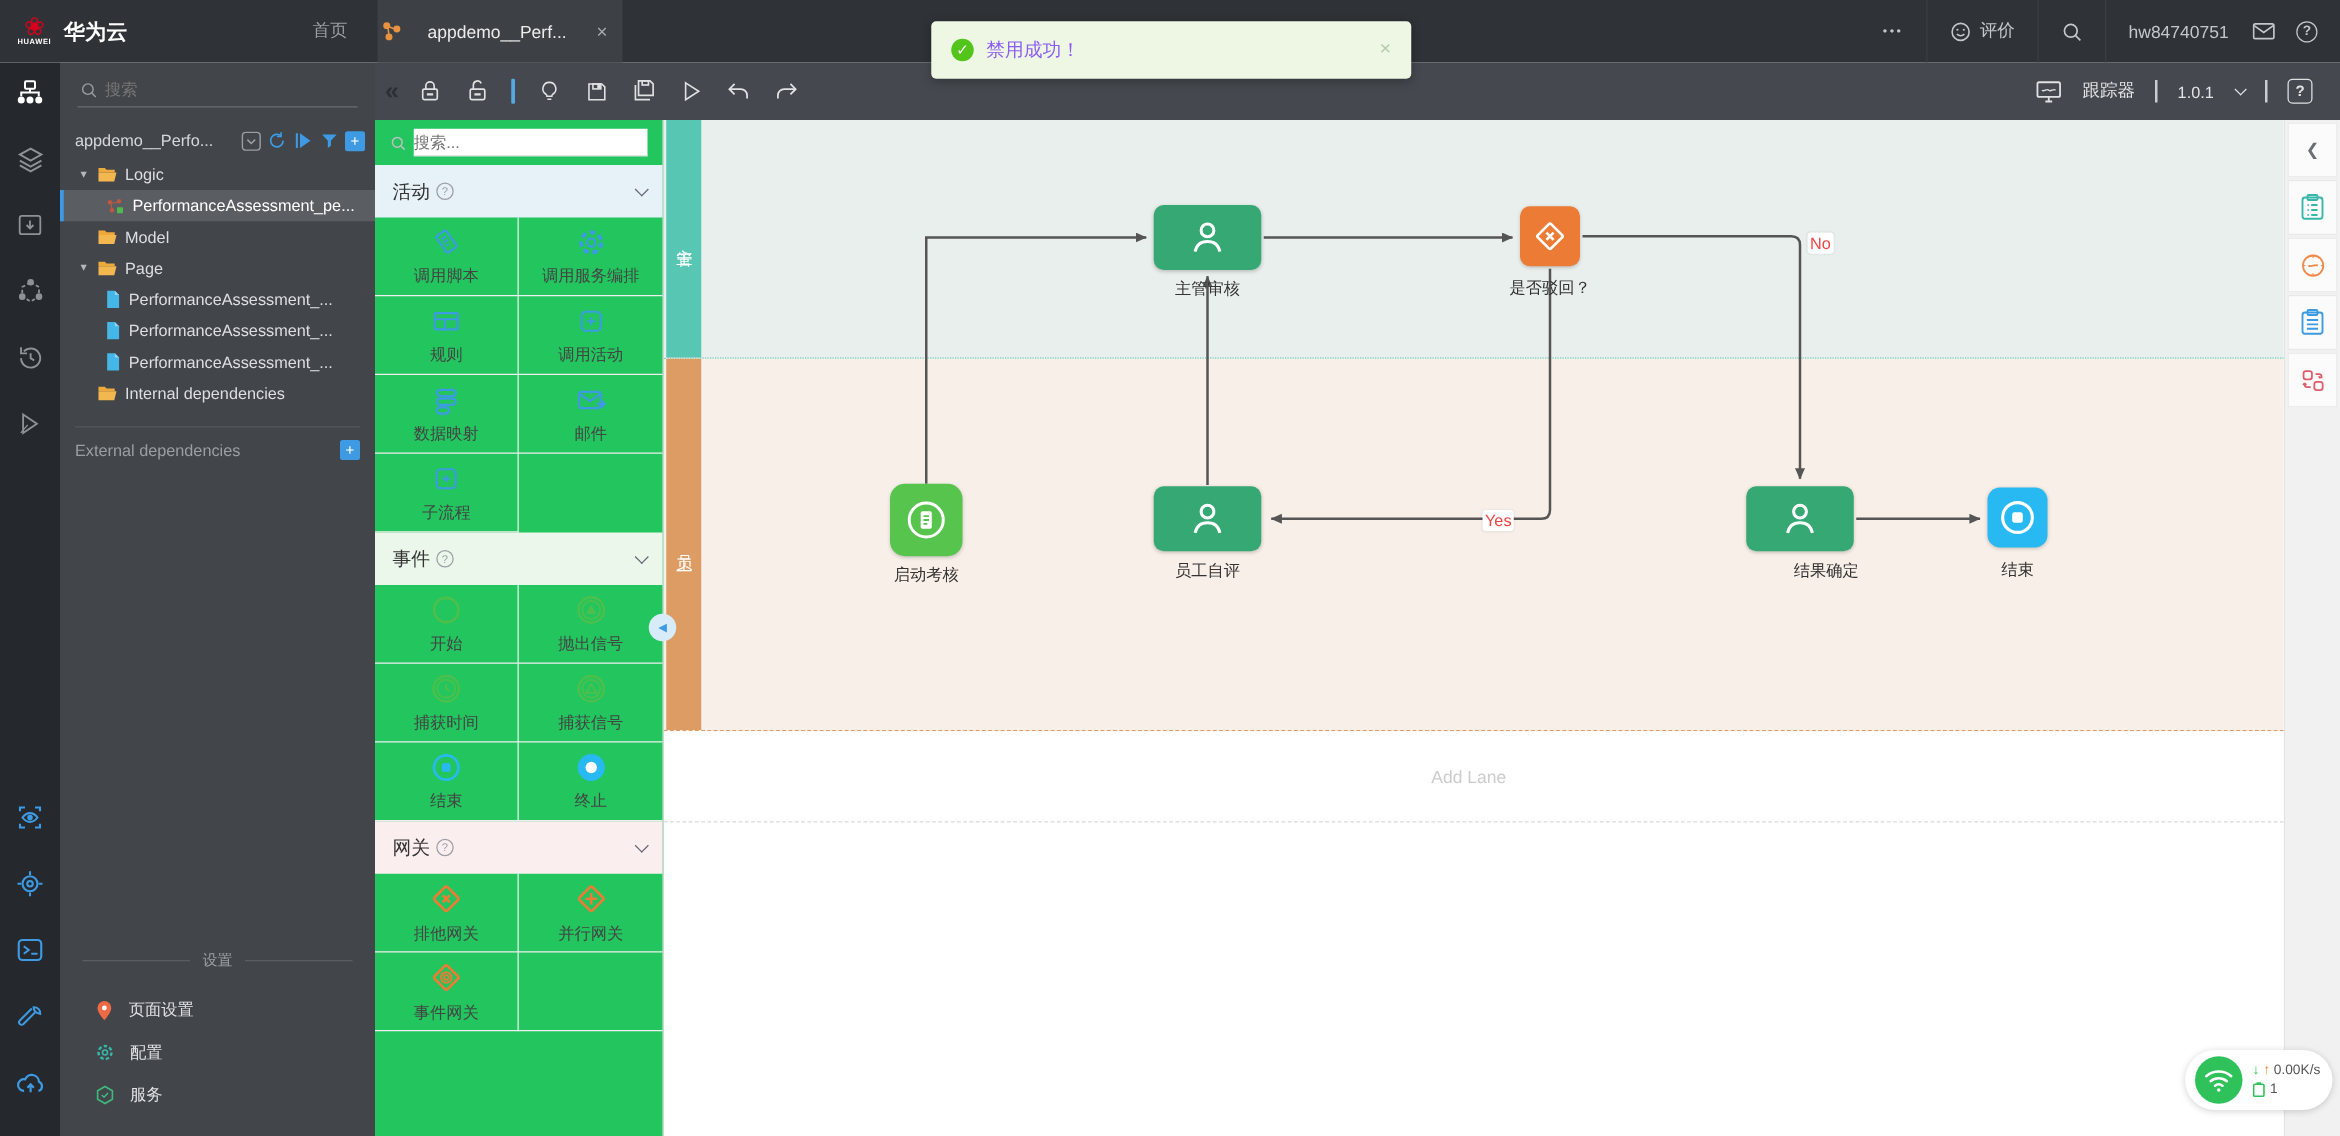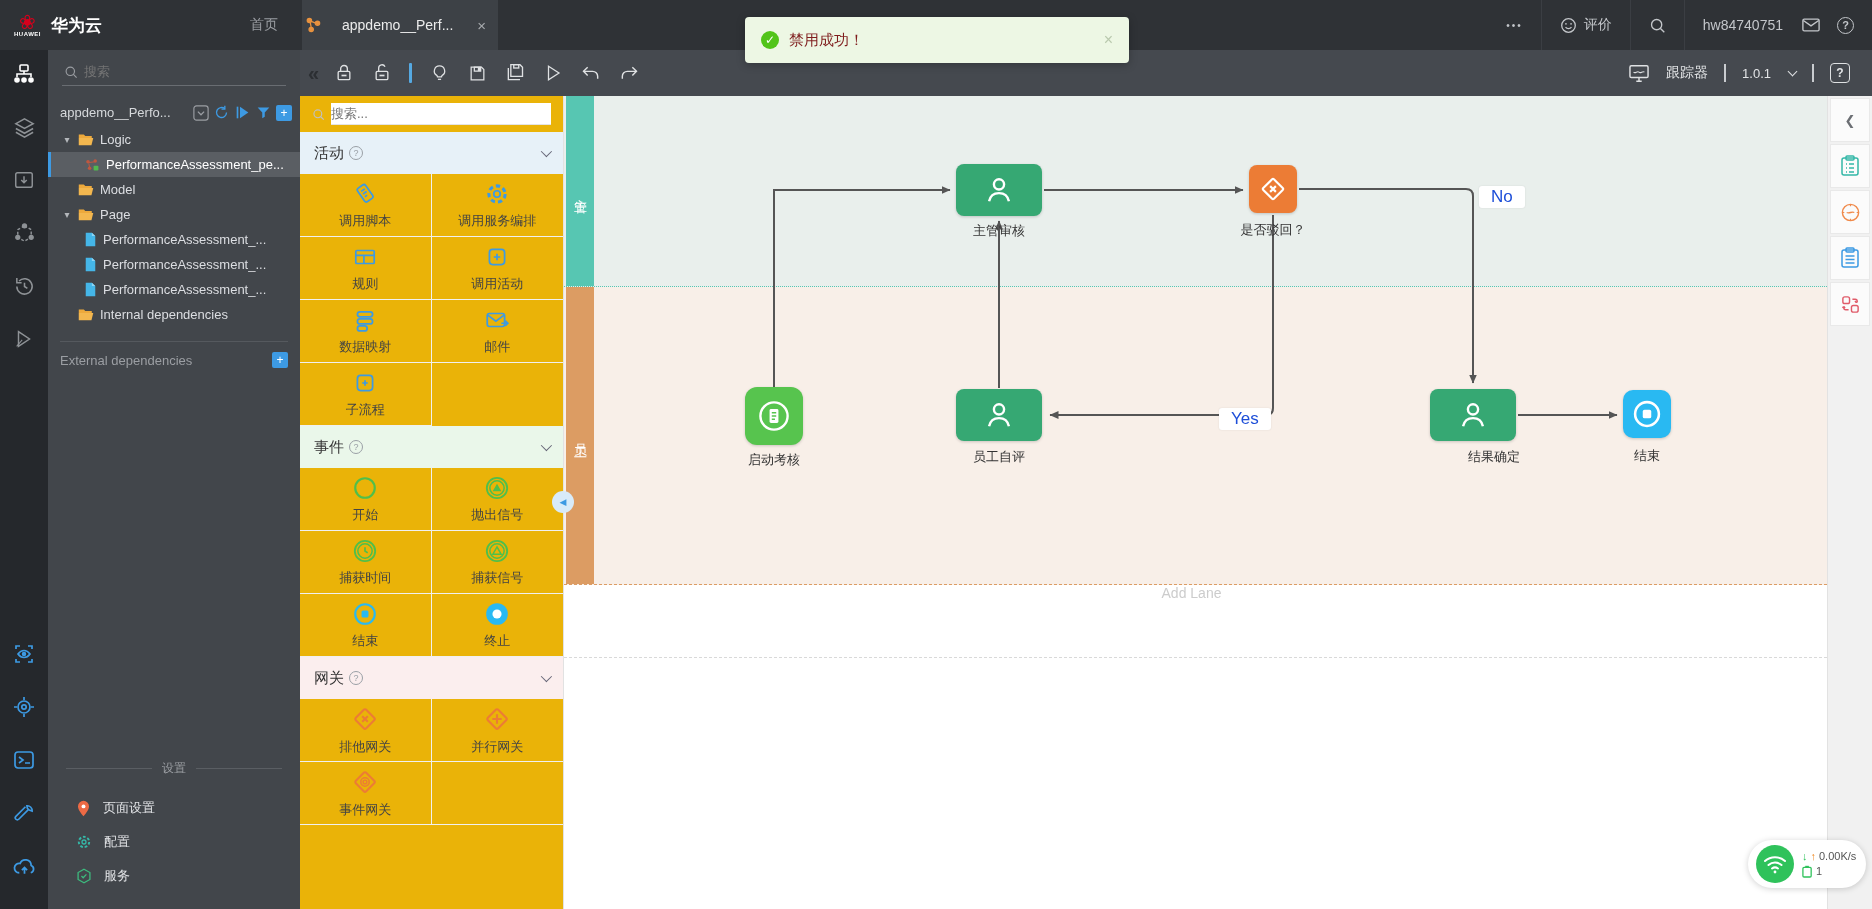--- a/index.html
+++ b/index.html
@@ -16,21 +16,21 @@
   .tab{background:#3d4146;display:flex;align-items:center;gap:20px;padding:0 2px;min-width:196px}
   .tab-label{color:#ececec;font-size:14px}
   .tab-close{color:#a7aaae;font-size:15px;margin-left:4px;cursor:pointer}
   .tb-right{margin-left:auto;display:flex;align-items:stretch}
   .tb-item{display:flex;align-items:center;gap:7px;padding:0 18px;border-left:1px solid #3b3e43;font-size:14px;color:#c3c6ca;cursor:pointer}
   .tb-item.noborder{border-left:none}
   .helpcircle{width:17px;height:17px;border:1.5px solid #c3c6ca;border-radius:50%;display:flex;align-items:center;justify-content:center;font-size:11px;font-weight:bold}
   
   .toast{position:absolute;left:745px;top:17px;width:384px;height:46px;background:#edf7e4;border-radius:4px;display:flex;align-items:center;padding:0 16px;z-index:60;box-shadow:0 2px 8px rgba(0,0,0,.25)}
   .toast-check{width:18px;height:18px;border-radius:50%;background:#52c41a;color:#fff;font-size:12px;display:flex;align-items:center;justify-content:center;margin-right:10px}
-  .toast-msg{color:#7f1d1d;font-size:15px}
+  .toast-msg{color:#8b5cf6;font-size:15px}
   .toast-close{margin-left:auto;color:#b9c9ad;font-size:16px;cursor:pointer}
   
   .main{display:flex;height:859px}
   
   .rail{width:48px;background:#25282c;display:flex;flex-direction:column;align-items:center;padding-top:10px}
   .rail-ic{width:30px;height:28px;display:flex;align-items:center;justify-content:center;margin-bottom:25px;cursor:pointer}
   .rail-bottom{margin-top:auto;display:flex;flex-direction:column;align-items:center;padding-bottom:4px}
   
   .explorer{width:252px;background:#42464b;color:#dcdee2;display:flex;flex-direction:column}
   .exp-search{height:46px;display:flex;align-items:center;padding:0 14px;position:relative}
@@ -55,48 +55,48 @@
   .workarea{flex:1;display:flex;flex-direction:column}
   .toolbar{height:46px;background:#45494f;display:flex;align-items:center;padding:0 8px;color:#e2e4e6}
   .tbtn{width:32px;height:30px;display:flex;align-items:center;justify-content:center;cursor:pointer;margin:0 3px}
   .tsep{width:3px;height:20px;background:#55a9e2;margin:0 8px;border-radius:1px}
   .collapse-left{color:#2c2f33;font-size:20px;font-weight:bold;margin-right:6px;cursor:pointer}
   .toolbar-right{margin-left:auto;display:flex;align-items:center;gap:16px;padding-right:14px;font-size:14px}
   .vbar{width:2px;height:18px;background:#c9ccd0}
   .ver{display:flex;align-items:center;gap:18px;font-size:13px;cursor:pointer}
   .helpbox{width:20px;height:20px;border:1.6px solid #dfe1e3;border-radius:4px;display:flex;align-items:center;justify-content:center;font-size:12px;font-weight:bold;cursor:pointer}
   .content{flex:1;display:flex;position:relative}
-  .palette{width:264px;background:#eab308;border-right:1px solid #e2e2e2;color:#333;position:relative;z-index:10}
+  .palette{width:231px;background:#22c55e;border-right:1px solid #e2e2e2;color:#333;position:relative;z-index:10}
   .psearch{height:36px;display:flex;align-items:center;padding:0 12px;gap:6px;color:#c0c0c0}
   .psearch input{flex:1;border:none;outline:none;border-bottom:1px solid #e4e4e4;font-size:13px;color:#666;padding:3px 0}
   .psec{height:42px;display:flex;align-items:center;padding:0 14px;font-size:15px;color:#333}
   .psec .q{width:14px;height:14px;border:1px solid #9aa0a6;border-radius:50%;color:#9aa0a6;font-size:9px;display:flex;align-items:center;justify-content:center;margin-left:5px}
   .psec .chev{margin-left:auto;width:8px;height:8px;border-right:1.6px solid #667;border-bottom:1.6px solid #667;transform:rotate(45deg) translateY(-2px)}
   .h-act{background:#e7f1f8}.h-evt{background:#eaf7ea}.h-gw{background:#fbeeee}
   .pgrid{display:grid;grid-template-columns:1fr 1fr}
   .pcell{height:63px;display:flex;flex-direction:column;align-items:center;justify-content:center;gap:5px;border-right:1px solid #f0f0f0;border-bottom:1px solid #f0f0f0;cursor:grab;font-size:13px;color:#444}
   .pcell:nth-child(2n){border-right:none}
   .phandle{position:absolute;right:-11px;top:395px;width:22px;height:22px;border-radius:50%;background:#d8ebf9;color:#3d9ae3;display:flex;align-items:center;justify-content:center;font-size:9px;z-index:12;cursor:pointer}
   
   .canvas{flex:1;position:relative;background:#fff;overflow:hidden}
   .lane{position:absolute;left:0;right:0}
   .lane1{top:0;height:191px;background:#e9efec;border-bottom:1px dotted #57c6b2}
   .lane2{top:191px;height:298px;background:#f8efe8;border-bottom:1px dashed #dc9c63}
   .lane-tab{position:absolute;left:2px;top:0;bottom:0;width:28px;display:flex;align-items:center;justify-content:center;color:#fff;font-size:13px;writing-mode:vertical-rl;letter-spacing:3px}
   .tab-teal{background:#57c6b2}.tab-orange{background:#dc9c63}
-  .addlane{position:absolute;left:0;right:0;top:489px;height:73px;background:#fff;border-bottom:1px dashed #d9d9d9;display:flex;align-items:flex-start;justify-content:center;color:#ccc;font-size:14px}
+  .addlane{position:absolute;left:0;right:0;top:489px;height:73px;background:#fff;border-bottom:1px dashed #d9d9d9;display:flex;align-items:center;justify-content:center;color:#ccc;font-size:14px}
   .addlane span{margin-left:-8px}
   .edges{position:absolute;left:0;top:0;width:100%;height:100%;pointer-events:none}
   .node{position:absolute;display:flex;align-items:center;justify-content:center;box-shadow:0 1px 3px rgba(0,0,0,.18);cursor:pointer}
   .n-task{width:86px;height:52px;border-radius:8px;background:#36a873}
   .n-start{width:58px;height:58px;border-radius:12px;background:#57c44e}
   .n-gw{width:48px;height:48px;border-radius:8px;background:#ec7c35}
   .n-end{width:48px;height:48px;border-radius:10px;background:#29b9f2}
   .nlabel{position:absolute;width:140px;text-align:center;font-size:13px;color:#333;pointer-events:none}
-  .elabel{position:absolute;background:#fff;border-radius:3px;padding:1px 12px;font-size:17px;color:#1d4ed8;box-shadow:0 0 2px rgba(0,0,0,.1)}
+  .elabel{position:absolute;background:#fff;border-radius:3px;padding:1px 2px;font-size:13px;color:#ef4444;box-shadow:0 0 2px rgba(0,0,0,.1)}
   
   .rightrail{width:45px;background:#f1f1f1;border-left:1px solid #e2e2e2;display:flex;flex-direction:column}
   .rr-cell{height:44px;margin:2px 2px 0 2px;background:#fbfbfb;border:1px solid #e9e9e9;display:flex;align-items:center;justify-content:center;cursor:pointer}
   .rr-chev{color:#6b6e73;font-size:13px}
   
   .netwidget{position:absolute;right:6px;bottom:21px;width:118px;height:48px;background:#fff;border-radius:24px;box-shadow:0 1px 6px rgba(0,0,0,.18);display:flex;align-items:center;padding:0 8px;gap:8px;z-index:50}
   .wifi{width:38px;height:38px;border-radius:50%;background:#2fc25b;display:flex;align-items:center;justify-content:center}
   .netcol{display:flex;flex-direction:column;gap:2px;font-size:11px;color:#555;line-height:1.2}
   .netrow{display:flex;align-items:center;gap:3px}
   .arr-d{color:#2fc25b;font-weight:bold}.arr-u{color:#f08a24;font-weight:bold}

